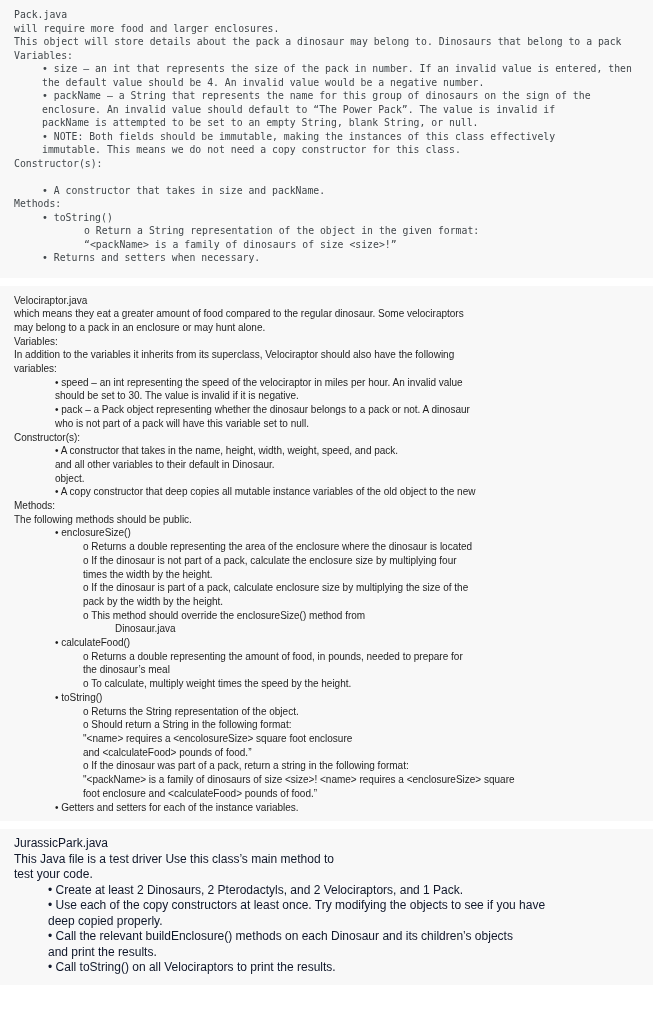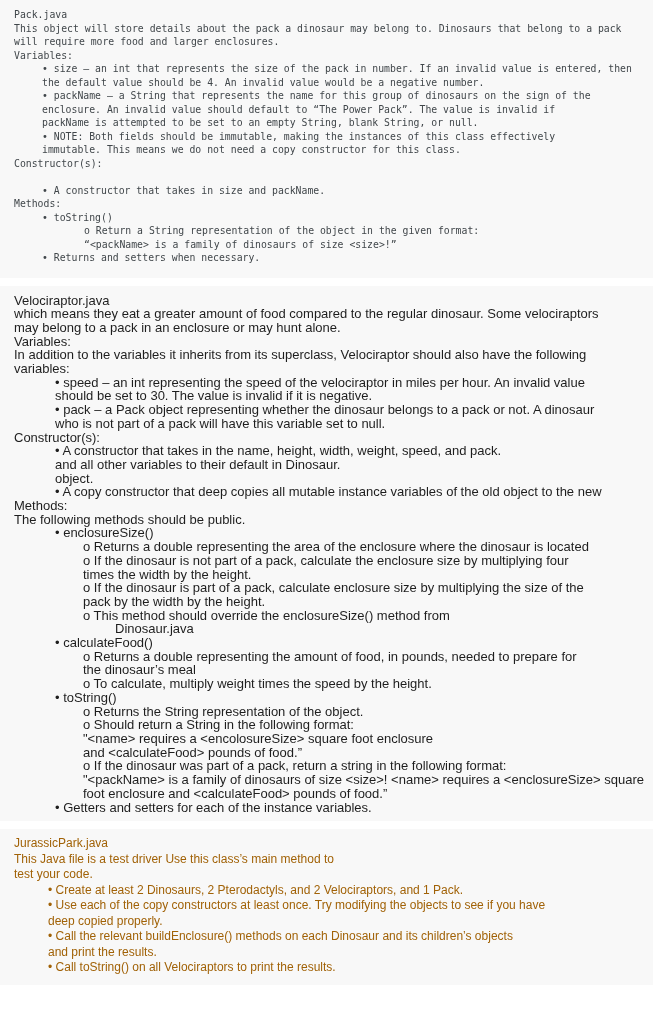--- a/index.html
+++ b/index.html
@@ -33,50 +33,50 @@
     padding-top: 8px;
     padding-bottom: 13px;
     margin-bottom: 8px;
   }
   .mono .i1 { padding-left: 28px; }
   .mono .i2 { padding-left: 70px; }
 
   
   .s2 {
     font-family: "Liberation Sans", "DejaVu Sans", sans-serif;
-    font-size: 13px;
+    font-size: 10px;
     line-height: 13.7px;
     color: #1e1e1e;
     padding-top: 8px;
     padding-bottom: 7px;
     margin-bottom: 8px;
   }
   .s2 .i1 { padding-left: 41px; }
   .s2 .i2 { padding-left: 69px; }
   .s2 .i3 { padding-left: 101px; }
 
   
   .s3 {
     font-family: "Liberation Sans", "DejaVu Sans", sans-serif;
     font-size: 12px;
     line-height: 15.5px;
-    color: #a16207;
+    color: #0f172a;
     padding-top: 7px;
     padding-bottom: 9px;
   }
   .s3 .i1 { padding-left: 34px; }
 </style>
 </head>
 <body>
 
 <div class="page">
   <section class="card mono">
       <div class="line i0">Pack.java</div>
+      <div class="line i0">will require more food and larger enclosures.</div>
       <div class="line i0">This object will store details about the pack a dinosaur may belong to. Dinosaurs that belong to a pack</div>
-      <div class="line i0">will require more food and larger enclosures.</div>
       <div class="line i0">Variables:</div>
       <div class="line i1">• size – an int that represents the size of the pack in number. If an invalid value is entered, then</div>
       <div class="line i1">the default value should be 4. An invalid value would be a negative number.</div>
       <div class="line i1">• packName – a String that represents the name for this group of dinosaurs on the sign of the</div>
       <div class="line i1">enclosure. An invalid value should default to “The Power Pack”. The value is invalid if</div>
       <div class="line i1">packName is attempted to be set to an empty String, blank String, or null.</div>
       <div class="line i1">• NOTE: Both fields should be immutable, making the instances of this class effectively</div>
       <div class="line i1">immutable. This means we do not need a copy constructor for this class.</div>
       <div class="line i0">Constructor(s):</div>
       <div class="line i0">&nbsp;</div>

